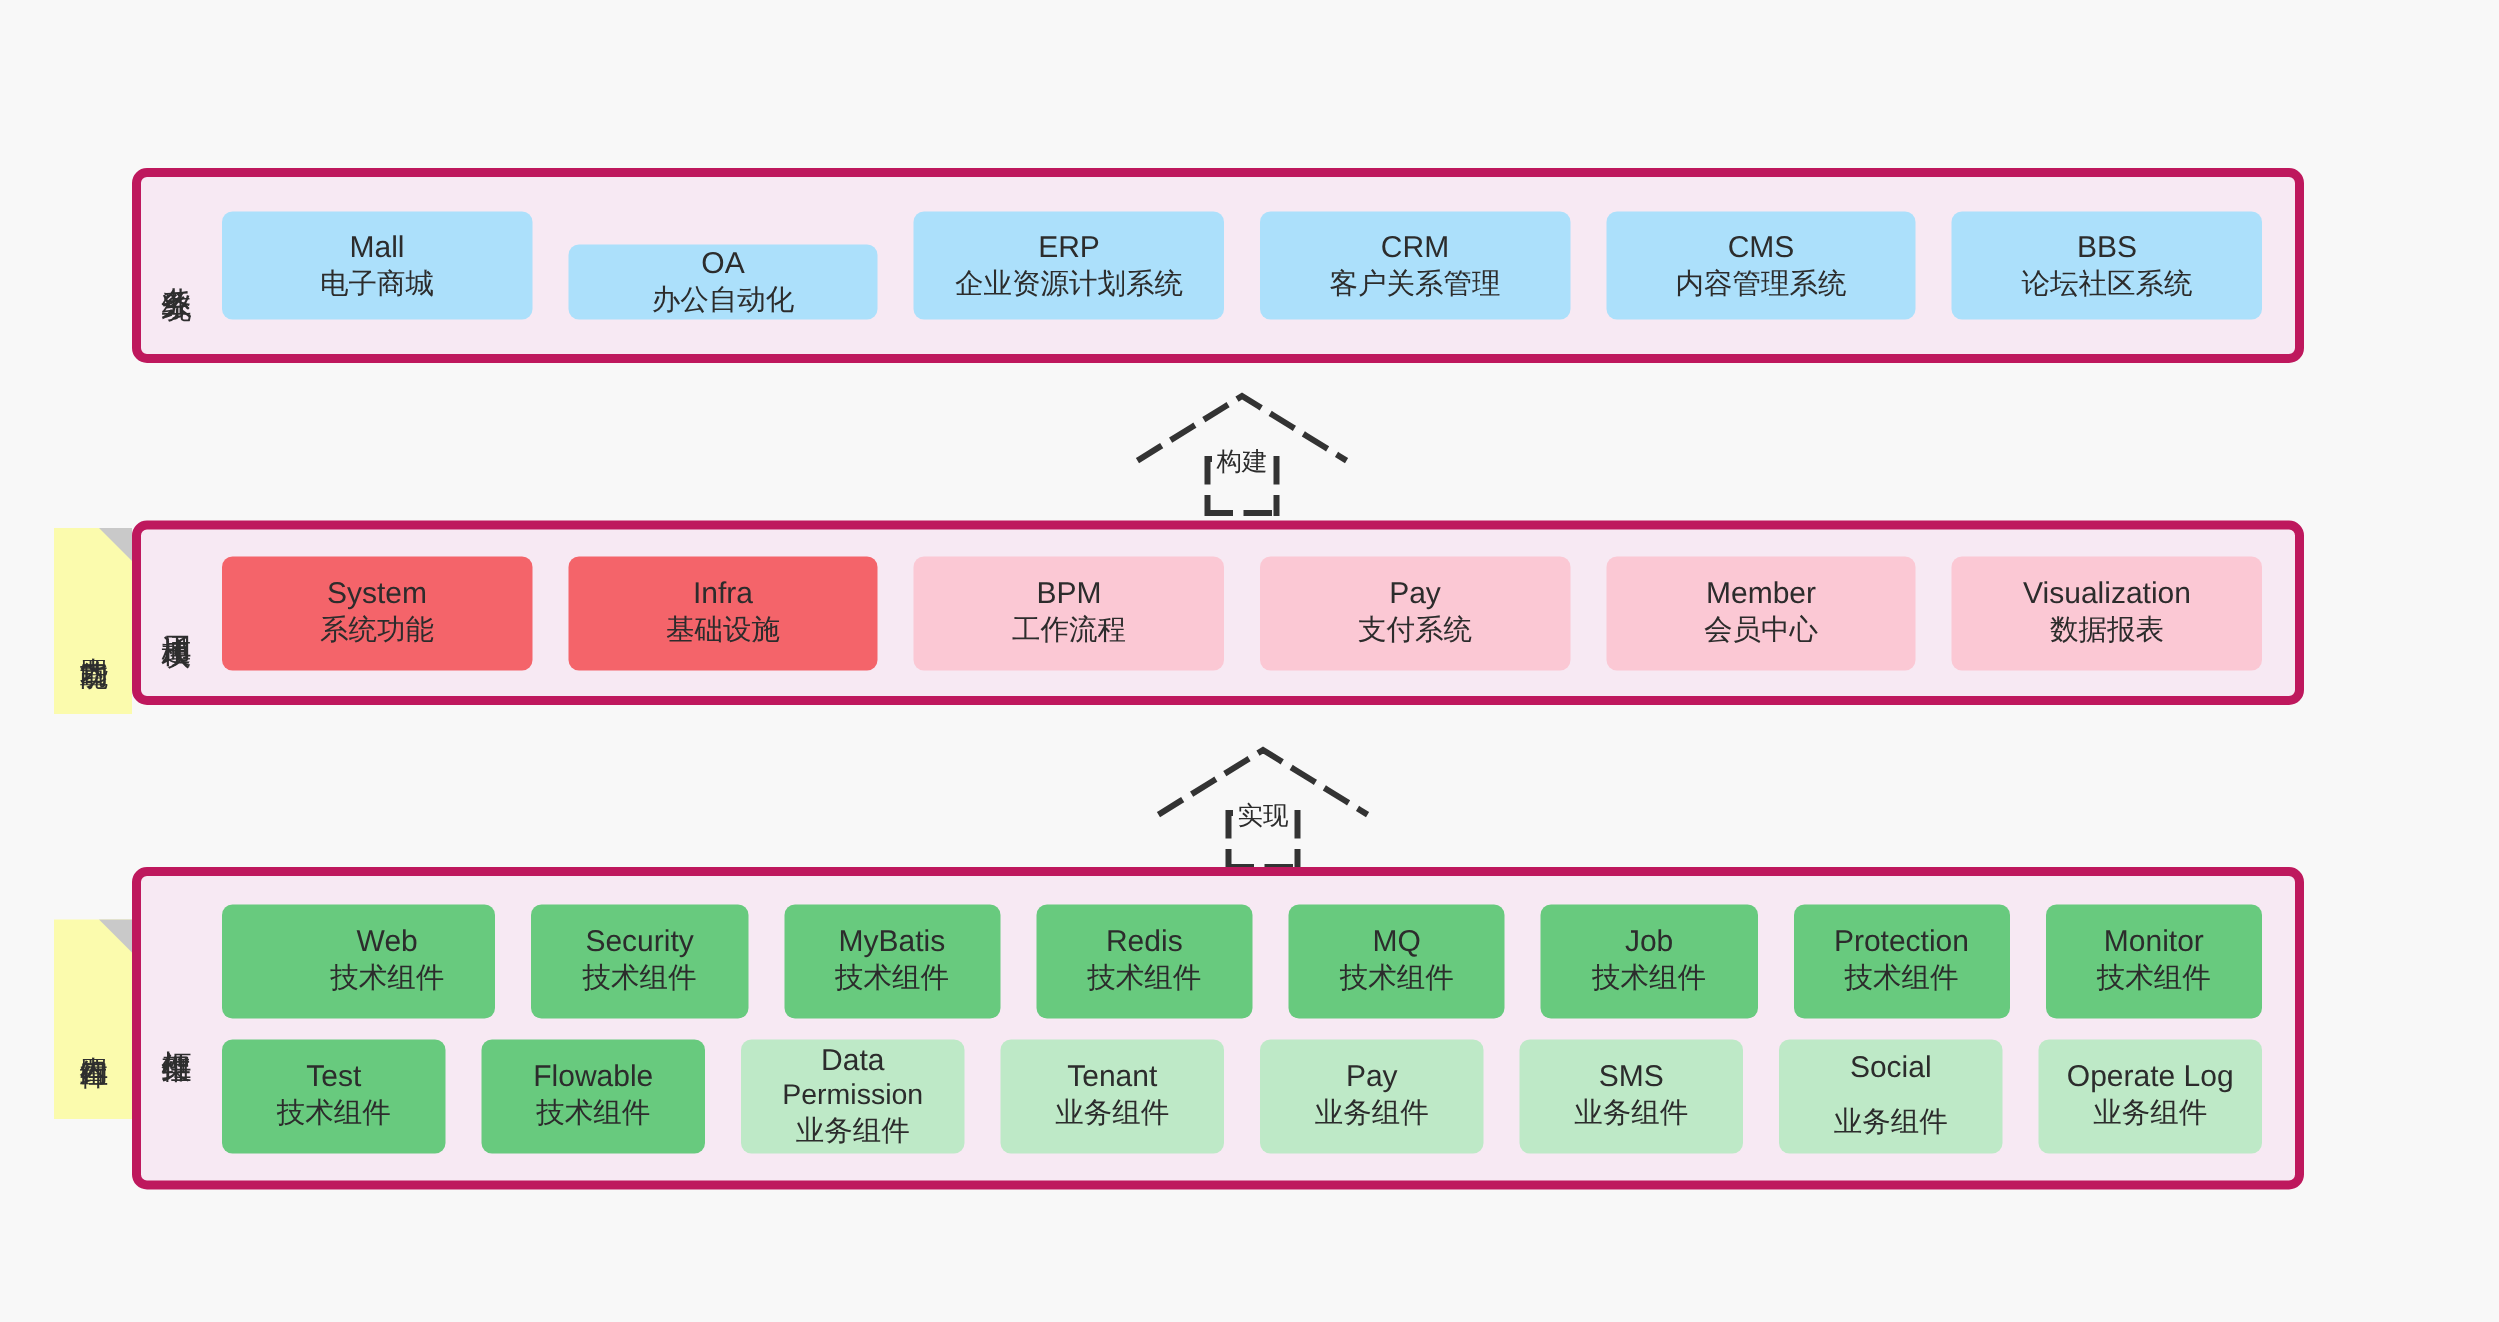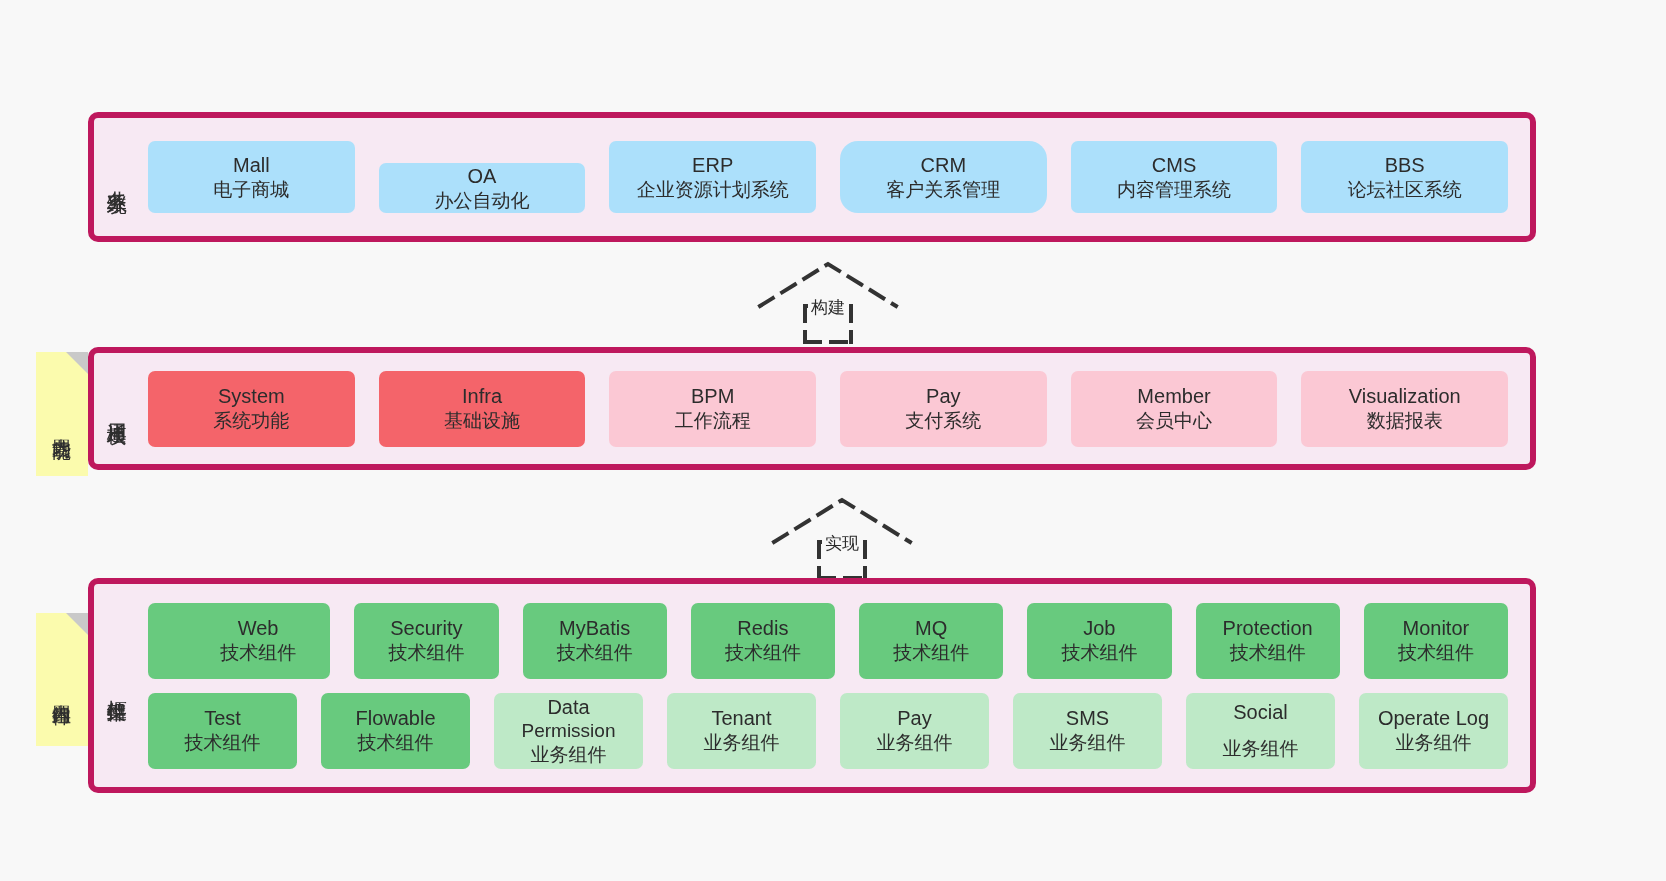--- a/index.html
+++ b/index.html
@@ -117,21 +117,21 @@
           <div class="t2">电子商城</div>
         </div>
         <div class="card" style="background:#ace0fb;margin-top:22px;">
           <div class="t1">OA</div>
           <div class="t2">办公自动化</div>
         </div>
         <div class="card" style="background:#ace0fb;">
           <div class="t1">ERP</div>
           <div class="t2">企业资源计划系统</div>
         </div>
-        <div class="card" style="background:#ace0fb;border-radius:18px;">
+        <div class="card" style="background:#ace0fb;">
           <div class="t1">CRM</div>
           <div class="t2">客户关系管理</div>
         </div>
         <div class="card" style="background:#ace0fb;">
           <div class="t1">CMS</div>
           <div class="t2">内容管理系统</div>
         </div>
         <div class="card" style="background:#ace0fb;">
           <div class="t1">BBS</div>
           <div class="t2">论坛社区系统</div>

